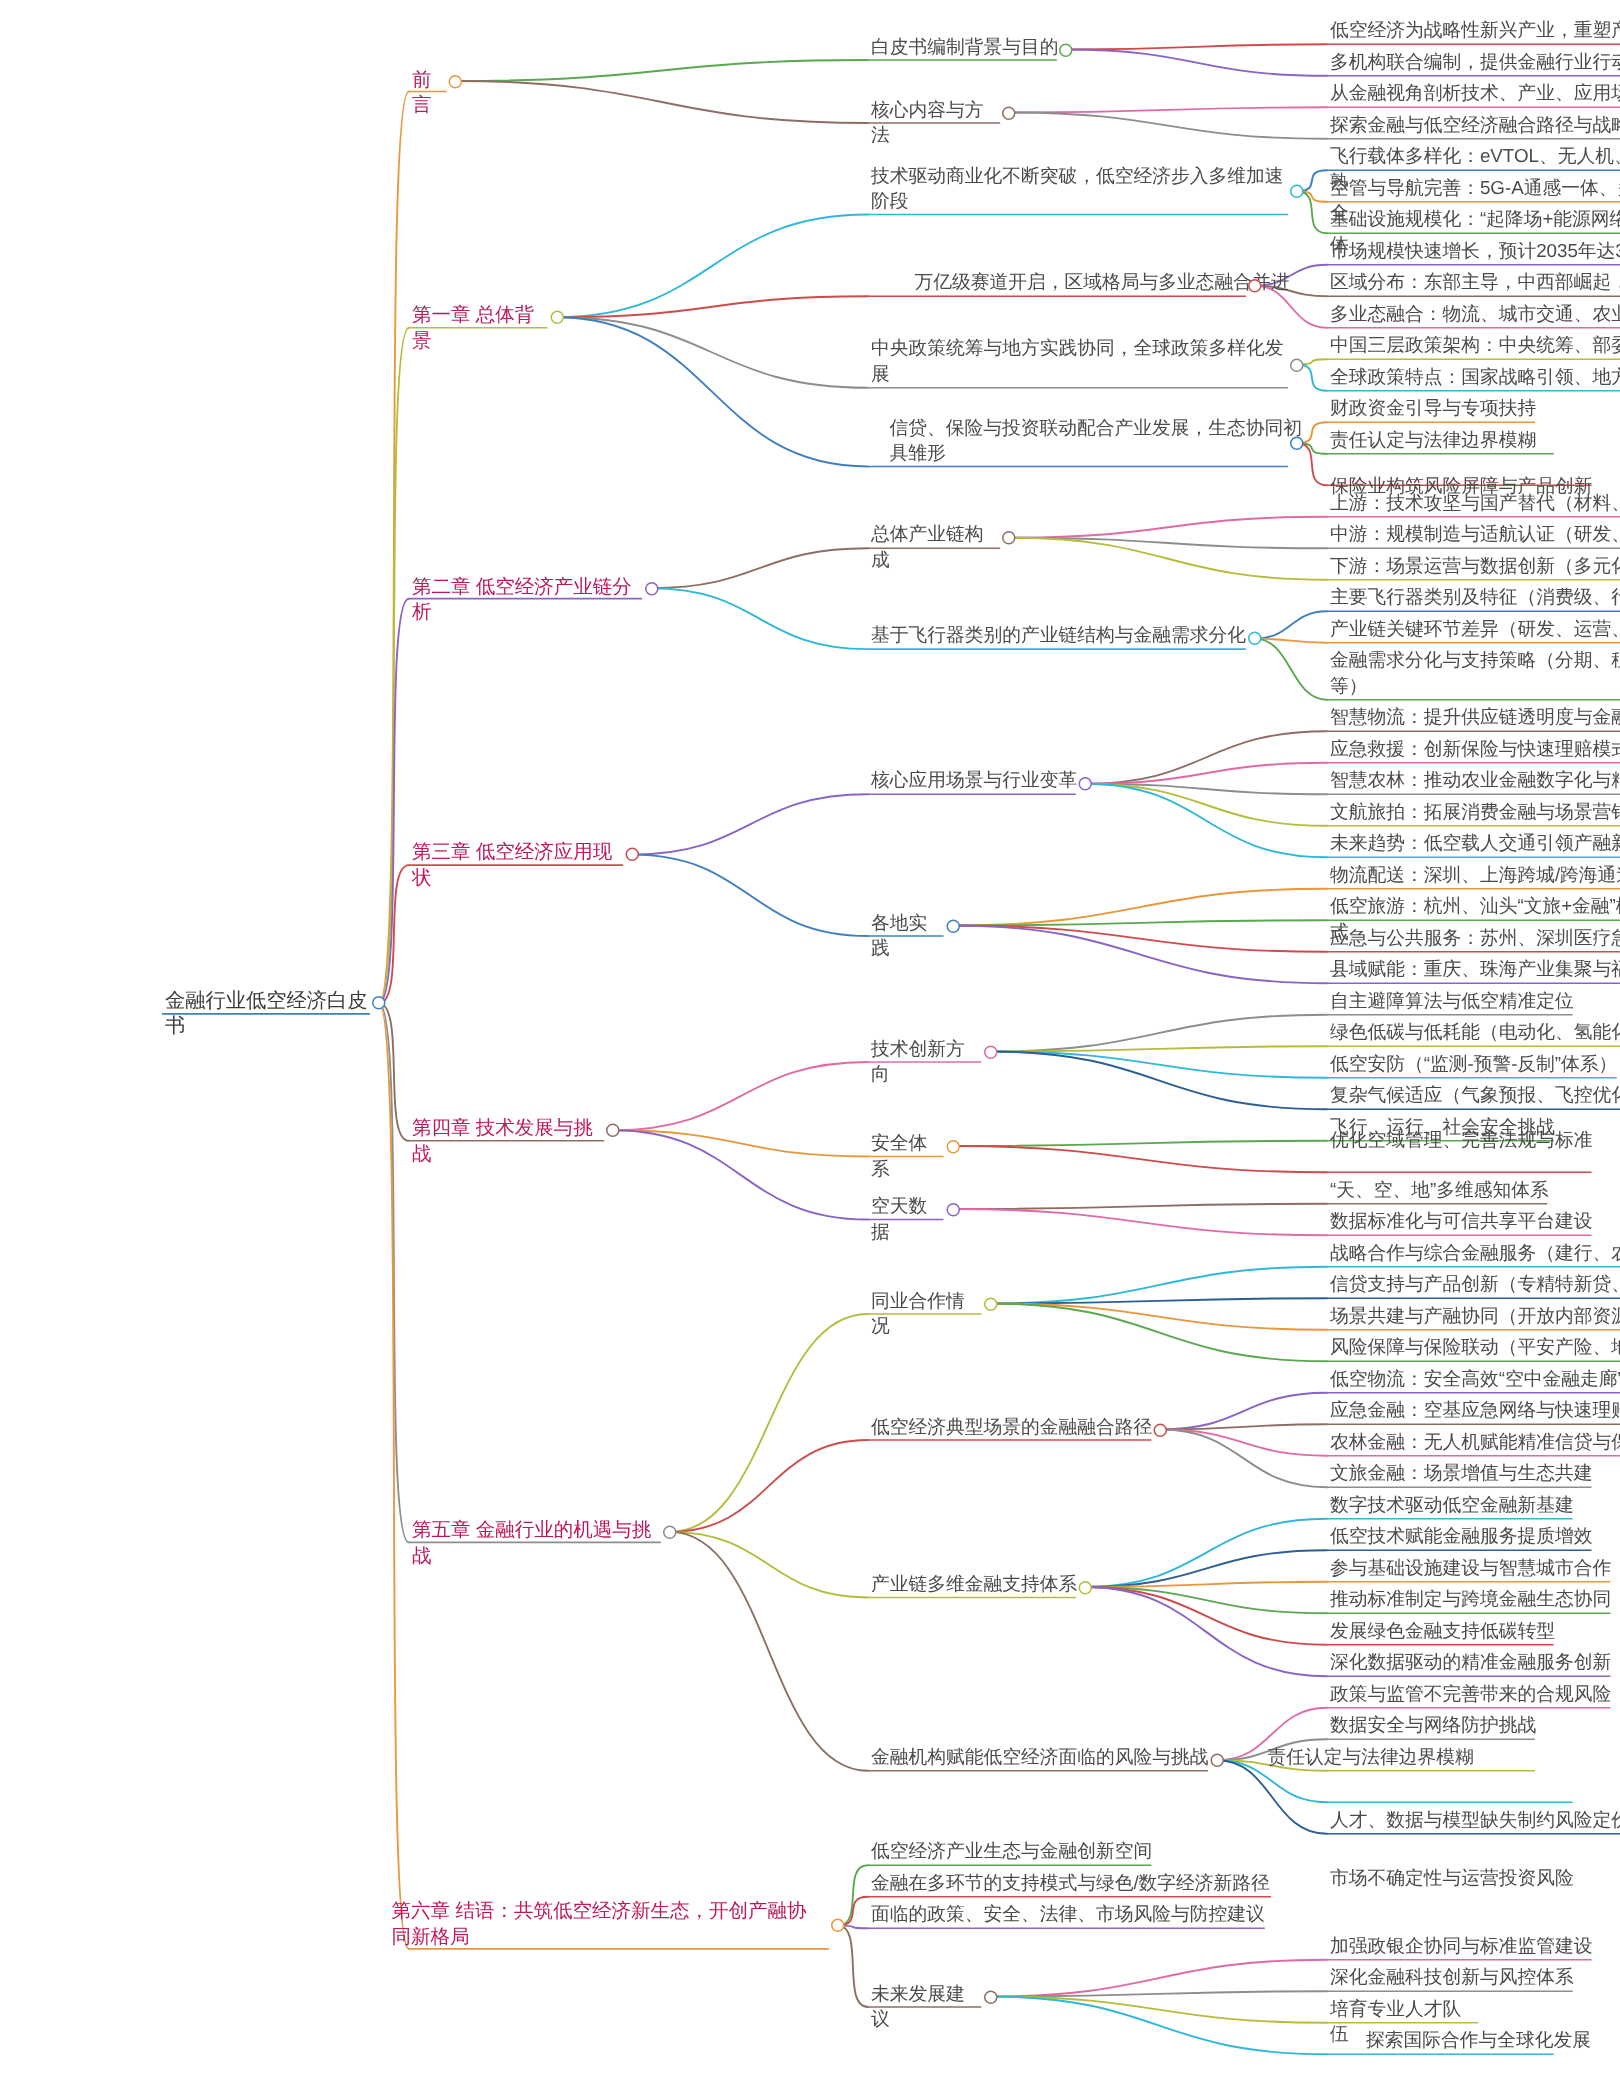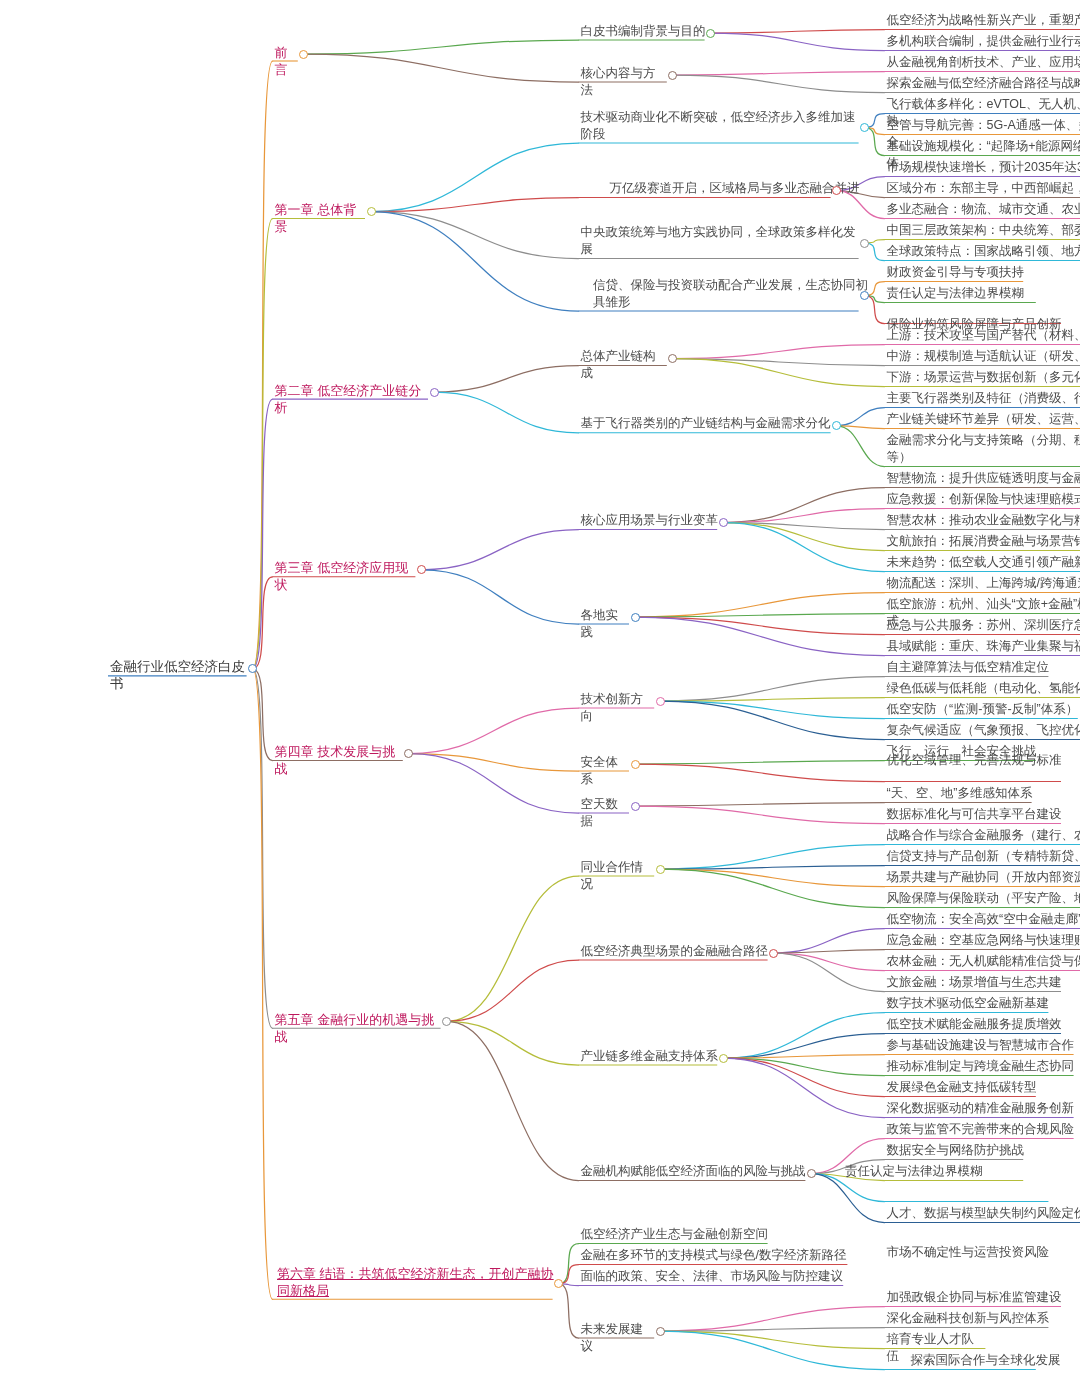--- a/index.html
+++ b/index.html
@@ -299,21 +299,21 @@
       <div class="node" style="left: 884.6px; top: 1058px; width: 192px;">推动标准制定与跨境金融生态协同</div>
       <div class="node" style="left: 884.6px; top: 1079px; width: 154.2px;">发展绿色金融支持低碳转型</div>
       <div class="node" style="left: 884.6px; top: 1100px; width: 192px;">深化数据驱动的精准金融服务创新</div>
       <div class="node" style="left: 578.6px; top: 1163px; width: 229.8px;">金融机构赋能低空经济面临的风险与挑战</div>
       <div class="dot" style="left: 806.9px; top: 1169px; border-color: rgb(141, 110, 99);"></div>
       <div class="node" style="left: 884.6px; top: 1121px; width: 192px;">政策与监管不完善带来的合规风险</div>
       <div class="node" style="left: 884.6px; top: 1142px; width: 141.6px;">数据安全与网络防护挑战</div>
       <div class="node" style="left: 843px; top: 1163px; width: 141.6px;">责任认定与法律边界模糊</div>
       <div class="node" style="left: 884.6px; top: 1244px; width: 166.8px;">市场不确定性与运营投资风险</div>
       <div class="node" style="left: 884.6px; top: 1205px; width: 204.6px;">人才、数据与模型缺失制约风险定价</div>
-      <div class="node lvl1" style="left: 275px; top: 1264.75px; width: 283px; text-decoration: underline;">第六章 结语：共筑低空经济新生态，开创产融协同新格局</div>
+      <div class="node lvl1" style="left: 259px; top: 1264.75px; width: 283px;">第六章 结语：共筑低空经济新生态，开创产融协同新格局</div>
       <div class="dot" style="left: 554.1px; top: 1279.25px; border-color: rgb(232, 151, 58);"></div>
       <div class="node" style="left: 578.6px; top: 1226px; width: 192px;">低空经济产业生态与金融创新空间</div>
       <div class="node" style="left: 578.6px; top: 1247px; width: 271.8px;">金融在多环节的支持模式与绿色/数字经济新路径</div>
       <div class="node" style="left: 578.6px; top: 1268px; width: 267.6px;">面临的政策、安全、法律、市场风险与防控建议</div>
       <div class="node" style="left: 578.6px; top: 1320.5px; width: 78.6px;">未来发展建议</div>
       <div class="dot" style="left: 655.7px; top: 1326.5px; border-color: rgb(141, 110, 99);"></div>
       <div class="node" style="left: 884.6px; top: 1289px; width: 179.4px;">加强政银企协同与标准监管建设</div>
       <div class="node" style="left: 884.6px; top: 1310px; width: 166.8px;">深化金融科技创新与风控体系</div>
       <div class="node" style="left: 884.6px; top: 1331px; width: 103.8px;">培育专业人才队伍</div>
       <div class="node" style="left: 884.6px; top: 1352px; width: 154.2px; margin-left: 24px;">探索国际合作与全球化发展</div>

